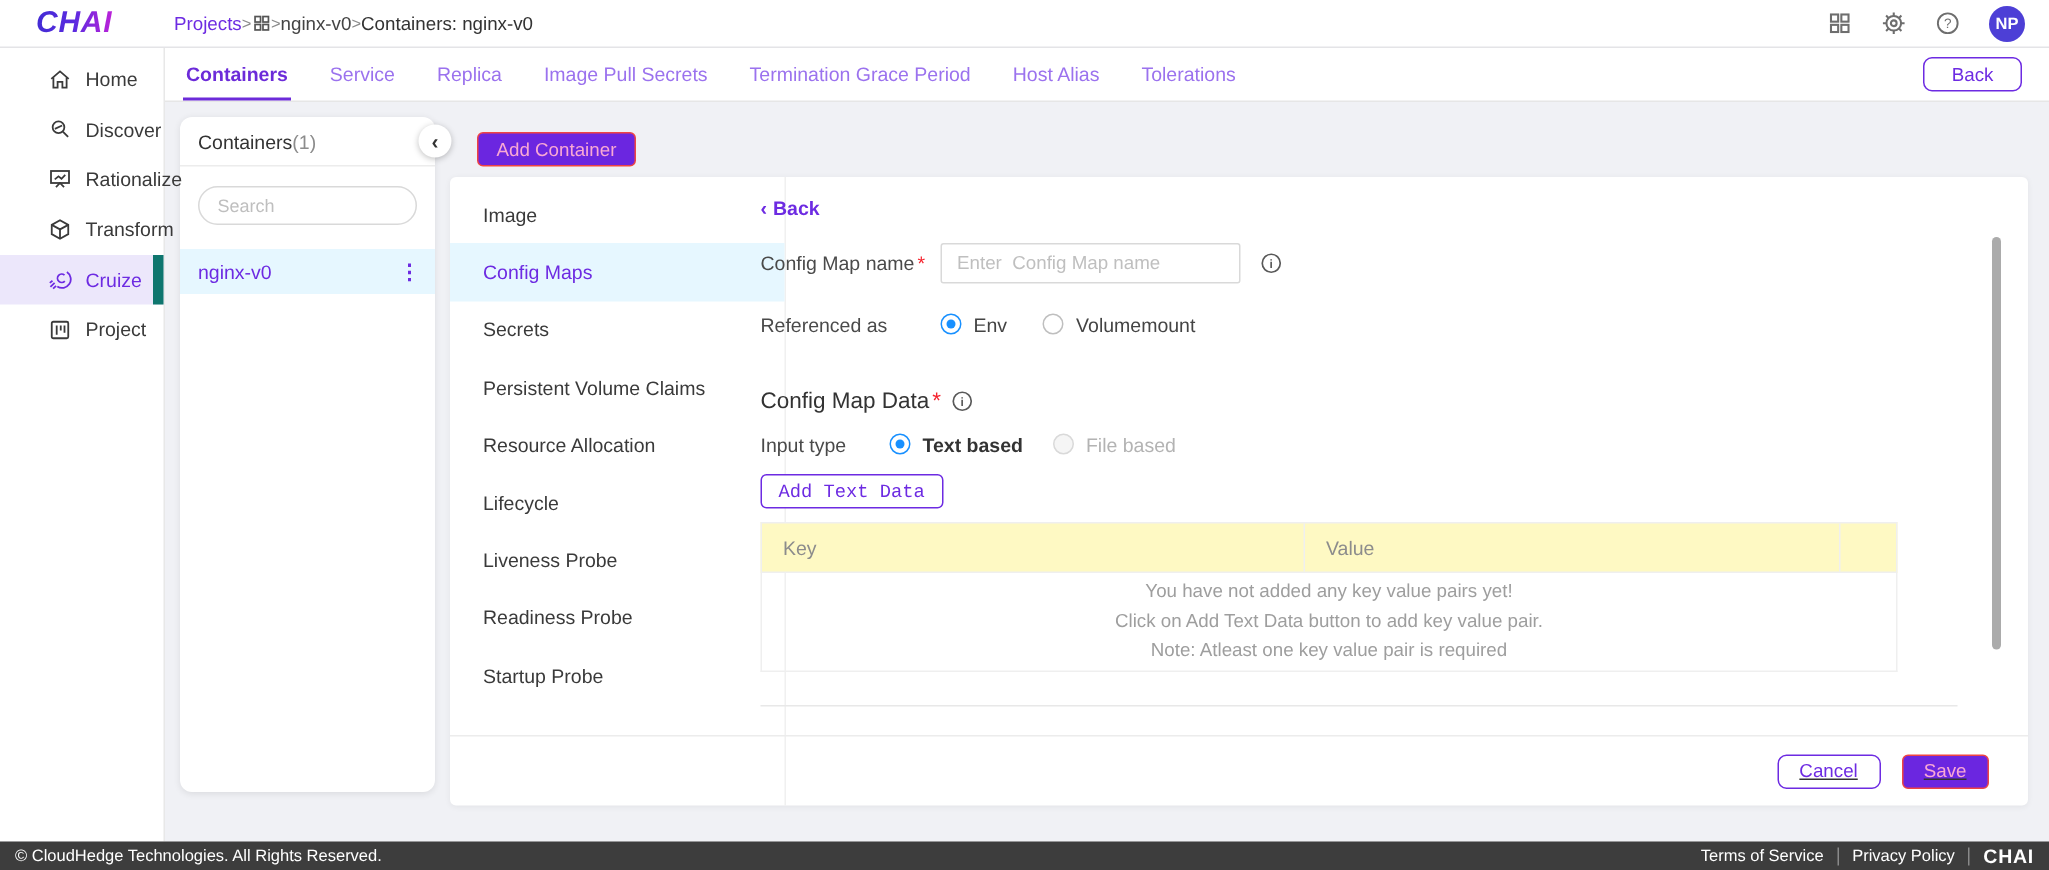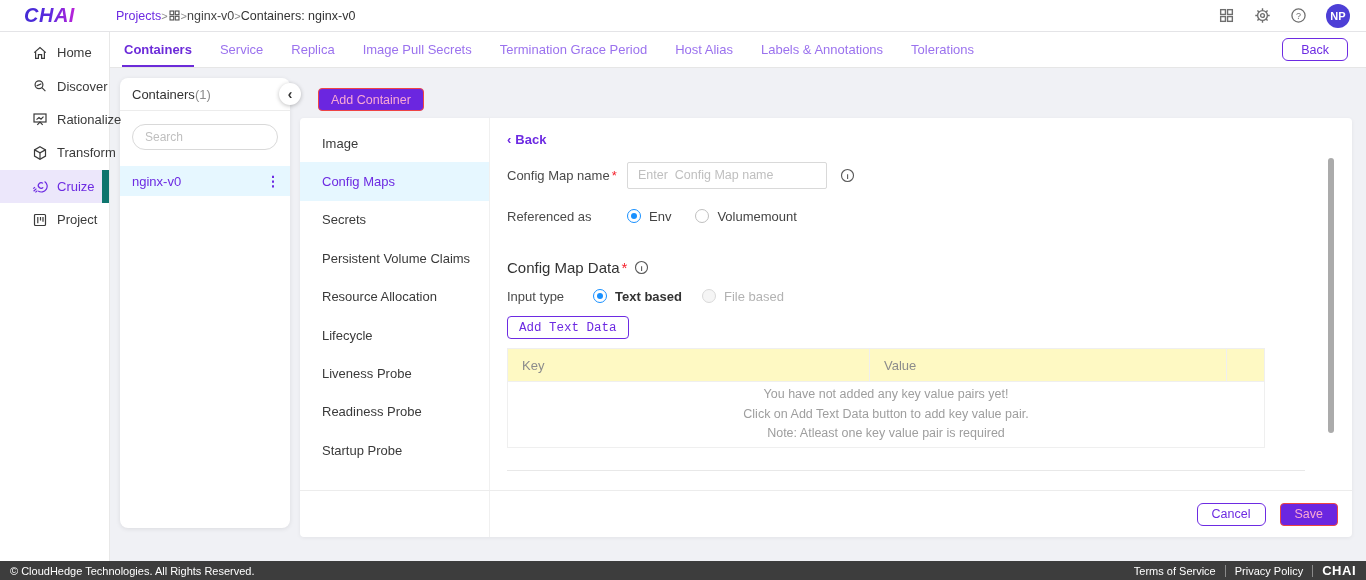--- a/index.html
+++ b/index.html
@@ -62,21 +62,21 @@
   .container-item { margin-top:16px; height:30px; background:#e6f7ff; color:#6d2be2; font-size:13px;
                     display:flex; align-items:center; justify-content:space-between; padding:0 10px 0 12px; cursor:pointer; }
   .kebab { color:#6d2be2; font-size:14px; font-weight:bold; cursor:pointer; }
 
   
   .add-container { position:absolute; left:208px; top:20px; height:23px; padding:0 12px; }
 
   
   .card { position:absolute; left:190px; top:50px; width:1052px; height:419px; background:#fff;
           border-radius:4px; box-shadow:0 1px 4px rgba(0,0,0,.06); }
-  .cfg-nav { position:absolute; left:0; top:0; bottom:0; width:190px; border-right:1px solid #f0f0f0; padding-top:6px; }
+  .cfg-nav { position:absolute; left:0; top:0; bottom:0; width:224px; border-right:1px solid #f0f0f0; padding-top:6px; }
   .cfg-item { height:38.4px; display:flex; align-items:center; padding-left:22px; font-size:13px;
               color:#3a3a3a; cursor:pointer; white-space:nowrap; }
   .cfg-item.active { background:#e6f7ff; color:#6d2be2; }
 
   
   .form-area { position:absolute; left:200px; top:0; right:45px; padding:12px 0 0 7px; }
   .back-link { display:inline-flex; align-items:center; gap:4px; color:#6d2be2; font-size:13px;
                font-weight:bold; cursor:pointer; height:16px; }
   .frow { display:flex; align-items:center; }
   .row-name { margin-top:14px; height:26px; }
@@ -105,21 +105,21 @@
   .kv-table { margin-top:9px; width:758px; }
   .kv-head { display:flex; height:34px; background:#fef9c3; border:1px solid #efefef; }
   .kv-th { display:flex; align-items:center; padding-left:14px; font-size:13px; color:#8c8c8c; }
   .kv-th.c1 { width:362px; border-right:1px solid #efefef; }
   .kv-th.c2 { width:357px; border-right:1px solid #efefef; }
   .kv-th.c3 { flex:1; }
   .kv-empty { height:66px; border:1px solid #efefef; border-top:none; display:flex; flex-direction:column;
               align-items:center; justify-content:center; font-size:12.5px; color:#9e9e9e; line-height:1.55; }
   .form-divider { position:absolute; left:207px; right:47px; top:352px; border-top:1px solid #e8e8e8; }
   .card-footer { position:absolute; left:0; right:0; top:372px; height:47px; border-top:1px solid #ececec;
-                 display:flex; align-items:center; justify-content:flex-end; gap:14px; padding-right:14px; }
+                 display:flex; align-items:center; justify-content:flex-end; gap:14px; padding-right:26px;text-decoration:underline; }
   .card-footer .btn-outline { height:23px; padding:0 14px; border-radius:6px; }
   .card-footer .btn-fill { height:23px; padding:0 14px; border-radius:4px; }
   .vscroll { position:absolute; right:18px; top:40px; width:6px; height:275px; background:#ababab;
              border-radius:3px; cursor:pointer; }
 
   
   .footer { position:absolute; left:0; right:0; bottom:0; height:19px; background:#3d3d3d; color:#fff;
             display:flex; align-items:center; font-size:11px; padding:0 10px; z-index:40; }
   .footer-right { margin-left:auto; display:flex; align-items:center; gap:9px; }
   .footer-link { color:#fff; cursor:pointer; }
@@ -224,21 +224,20 @@
     </div>
   </div>
 
   <div class="tabbar">
     <div class="tab active">Containers</div>
     <div class="tab">Service</div>
     <div class="tab">Replica</div>
     <div class="tab">Image Pull Secrets</div>
     <div class="tab">Termination Grace Period</div>
     <div class="tab">Host Alias</div>
-    <div class="tab">Labels &amp; Annotations</div>
     <div class="tab">Tolerations</div>
     <button class="btn-outline">Back</button>
   </div>
 
   <div class="content">
 
     <div class="panel">
       <div class="panel-head">
         <span>Containers</span>
           <span class="count">(1)</span>

